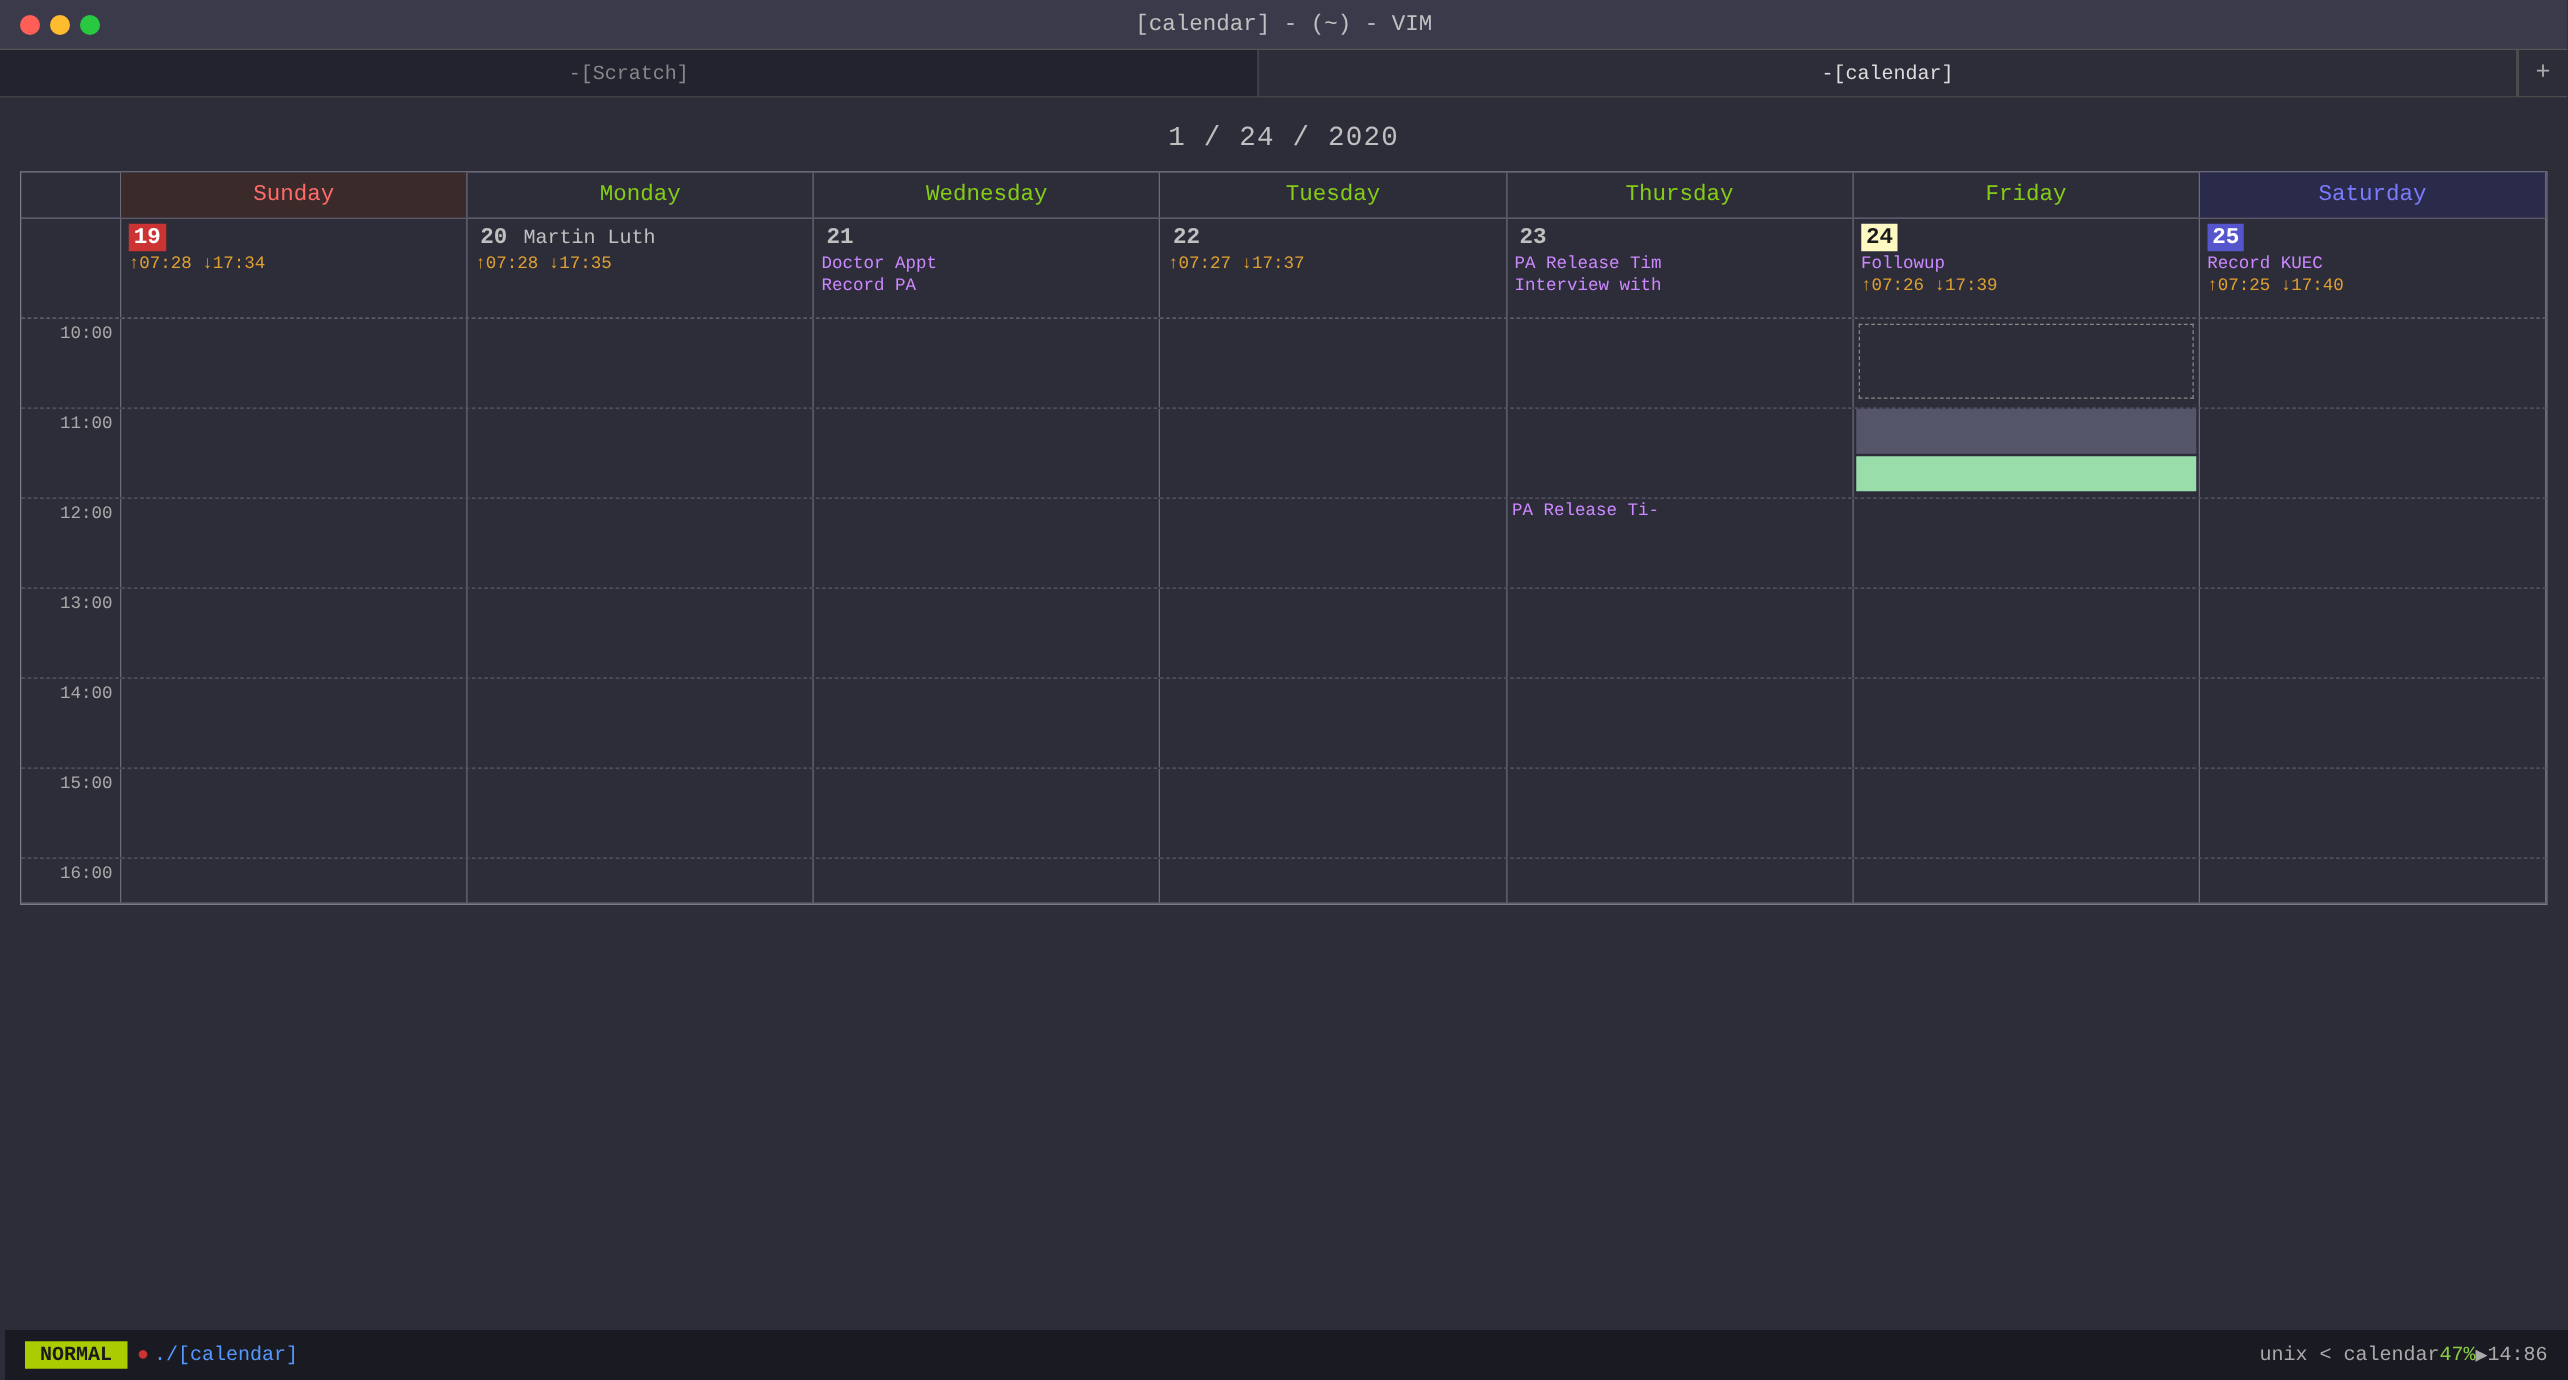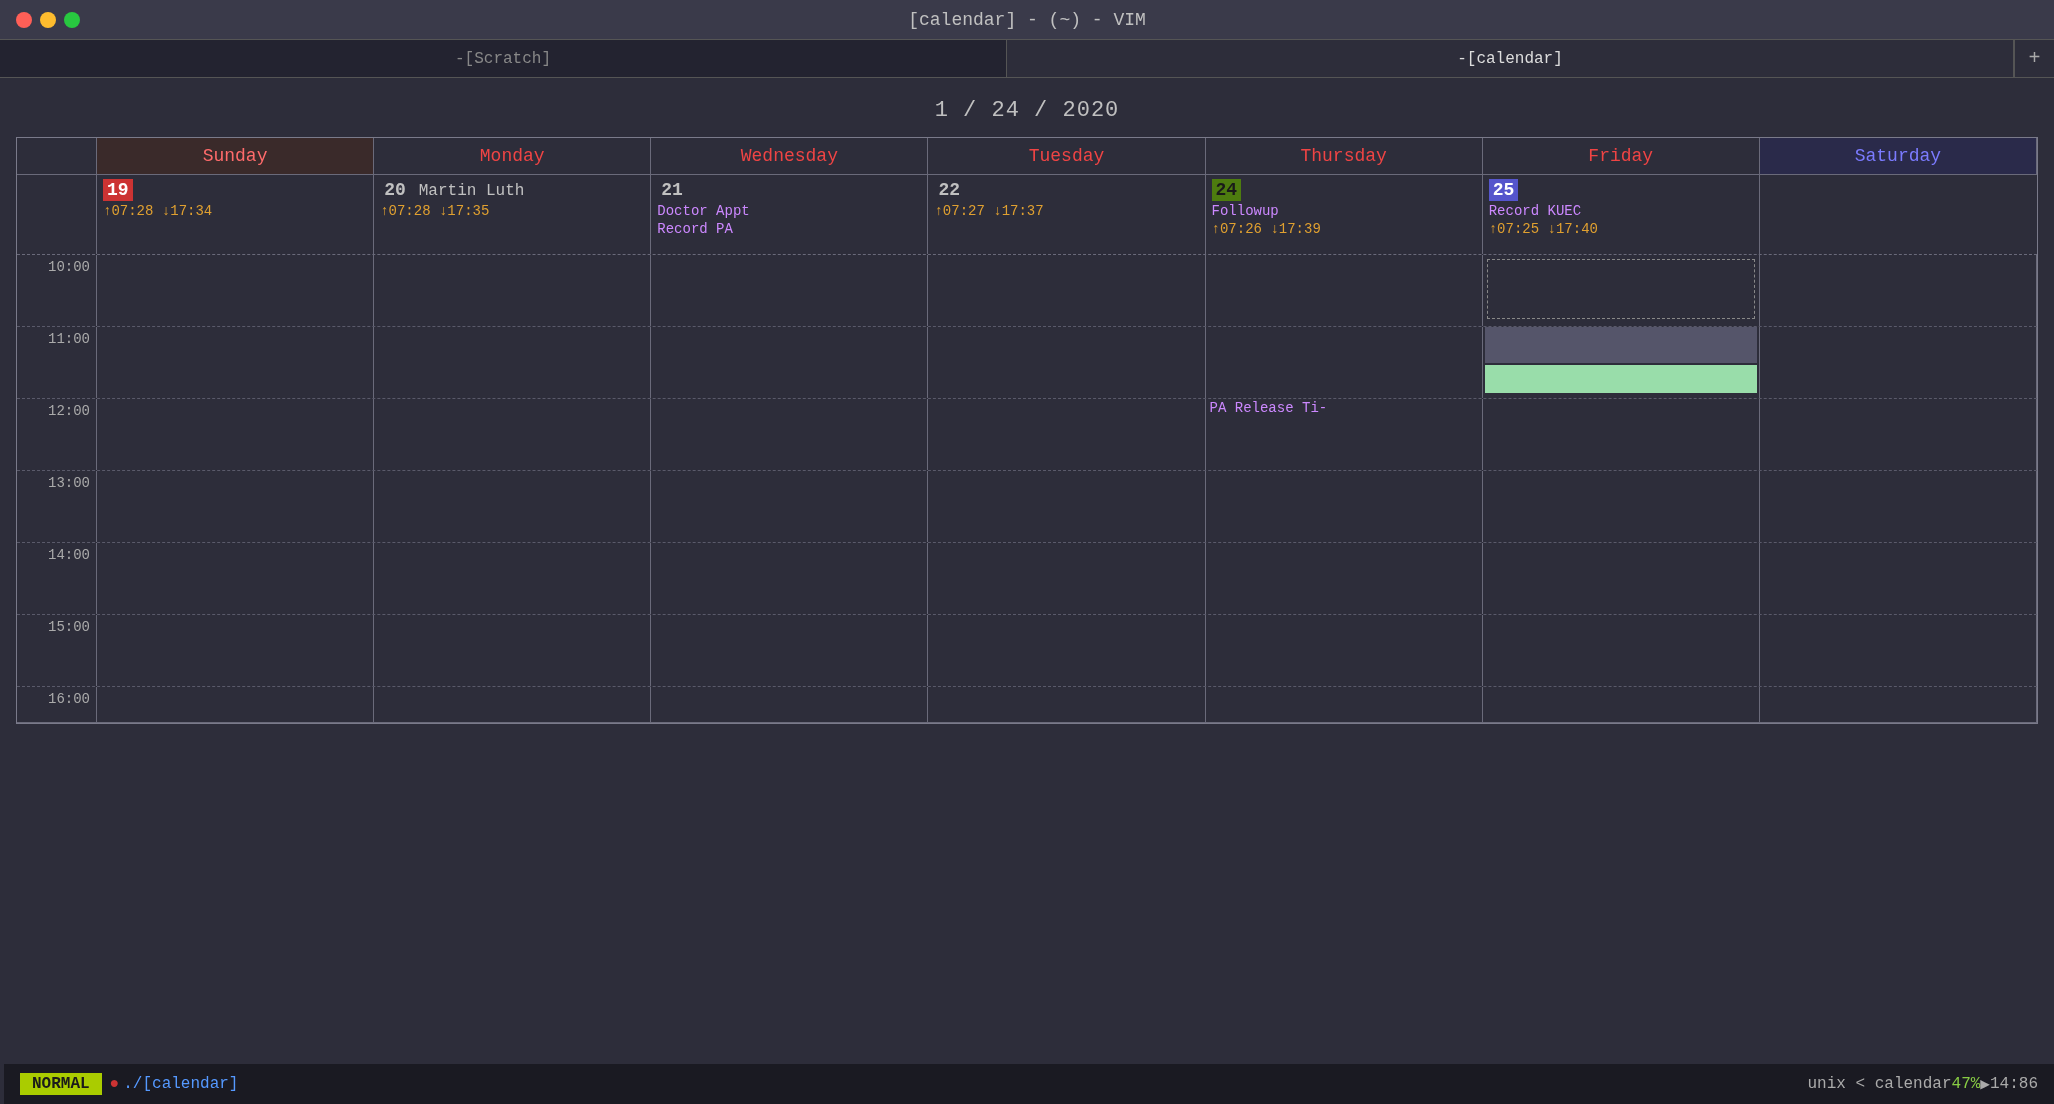--- a/index.html
+++ b/index.html
@@ -106,21 +106,21 @@
     .day-header-spacer {
       border-right: 1px solid #6a6a7a;
     }
     .day-header {
       padding: 8px 4px;
       text-align: center;
       font-size: 18px;
       border-right: 1px solid #6a6a7a;
     }
     .day-header.sunday { color: #ff6b6b; background: #3a2a2a; }
-    .day-header.weekday { color: #ef4444; }
+    .day-header.weekday { color: #84cc16; }
     .day-header.saturday { color: #7b7bff; background: #2a2a4a; }
 
     
     .date-row {
       display: grid;
       grid-template-columns: 80px repeat(7, 1fr);
       border-bottom: 1px dashed #6a6a7a;
       min-height: 80px;
     }
     .date-row-spacer {
@@ -138,21 +138,21 @@
       font-size: 18px;
       font-weight: bold;
       display: inline-block;
       padding: 1px 4px;
     }
     .date-number.today-sunday {
       background: #cc3333;
       color: white;
     }
     .date-number.today-friday {
-      background: #4d7c0f;
+      background: #fef9c3;
       color: #1a1a1a;
     }
     .date-number.today-saturday {
       background: #5555cc;
       color: white;
     }
     .date-number.regular {
       color: #c0c0c0;
     }
 
@@ -329,20 +329,25 @@
         <span class="event-text">Record PA</span>
       </div>
 
       <div class="date-cell">
         <span class="date-number regular">22</span>
         <span class="sunrise-sunset">
           <span>↑07:27</span>&nbsp;<span>↓17:37</span>
         </span>
       </div>
 
+      <div class="date-cell">
+        <span class="date-number regular">23</span>
+        <span class="event-text">PA Release Tim</span>
+        <span class="event-text">Interview with</span>
+      </div>
 
       <div class="date-cell">
         <span class="date-number today-friday">24</span>
         <span class="event-text">Followup</span>
         <span class="sunrise-sunset">
           <span>↑07:26</span>&nbsp;<span>↓17:39</span>
         </span>
       </div>
 
       <div class="date-cell">

